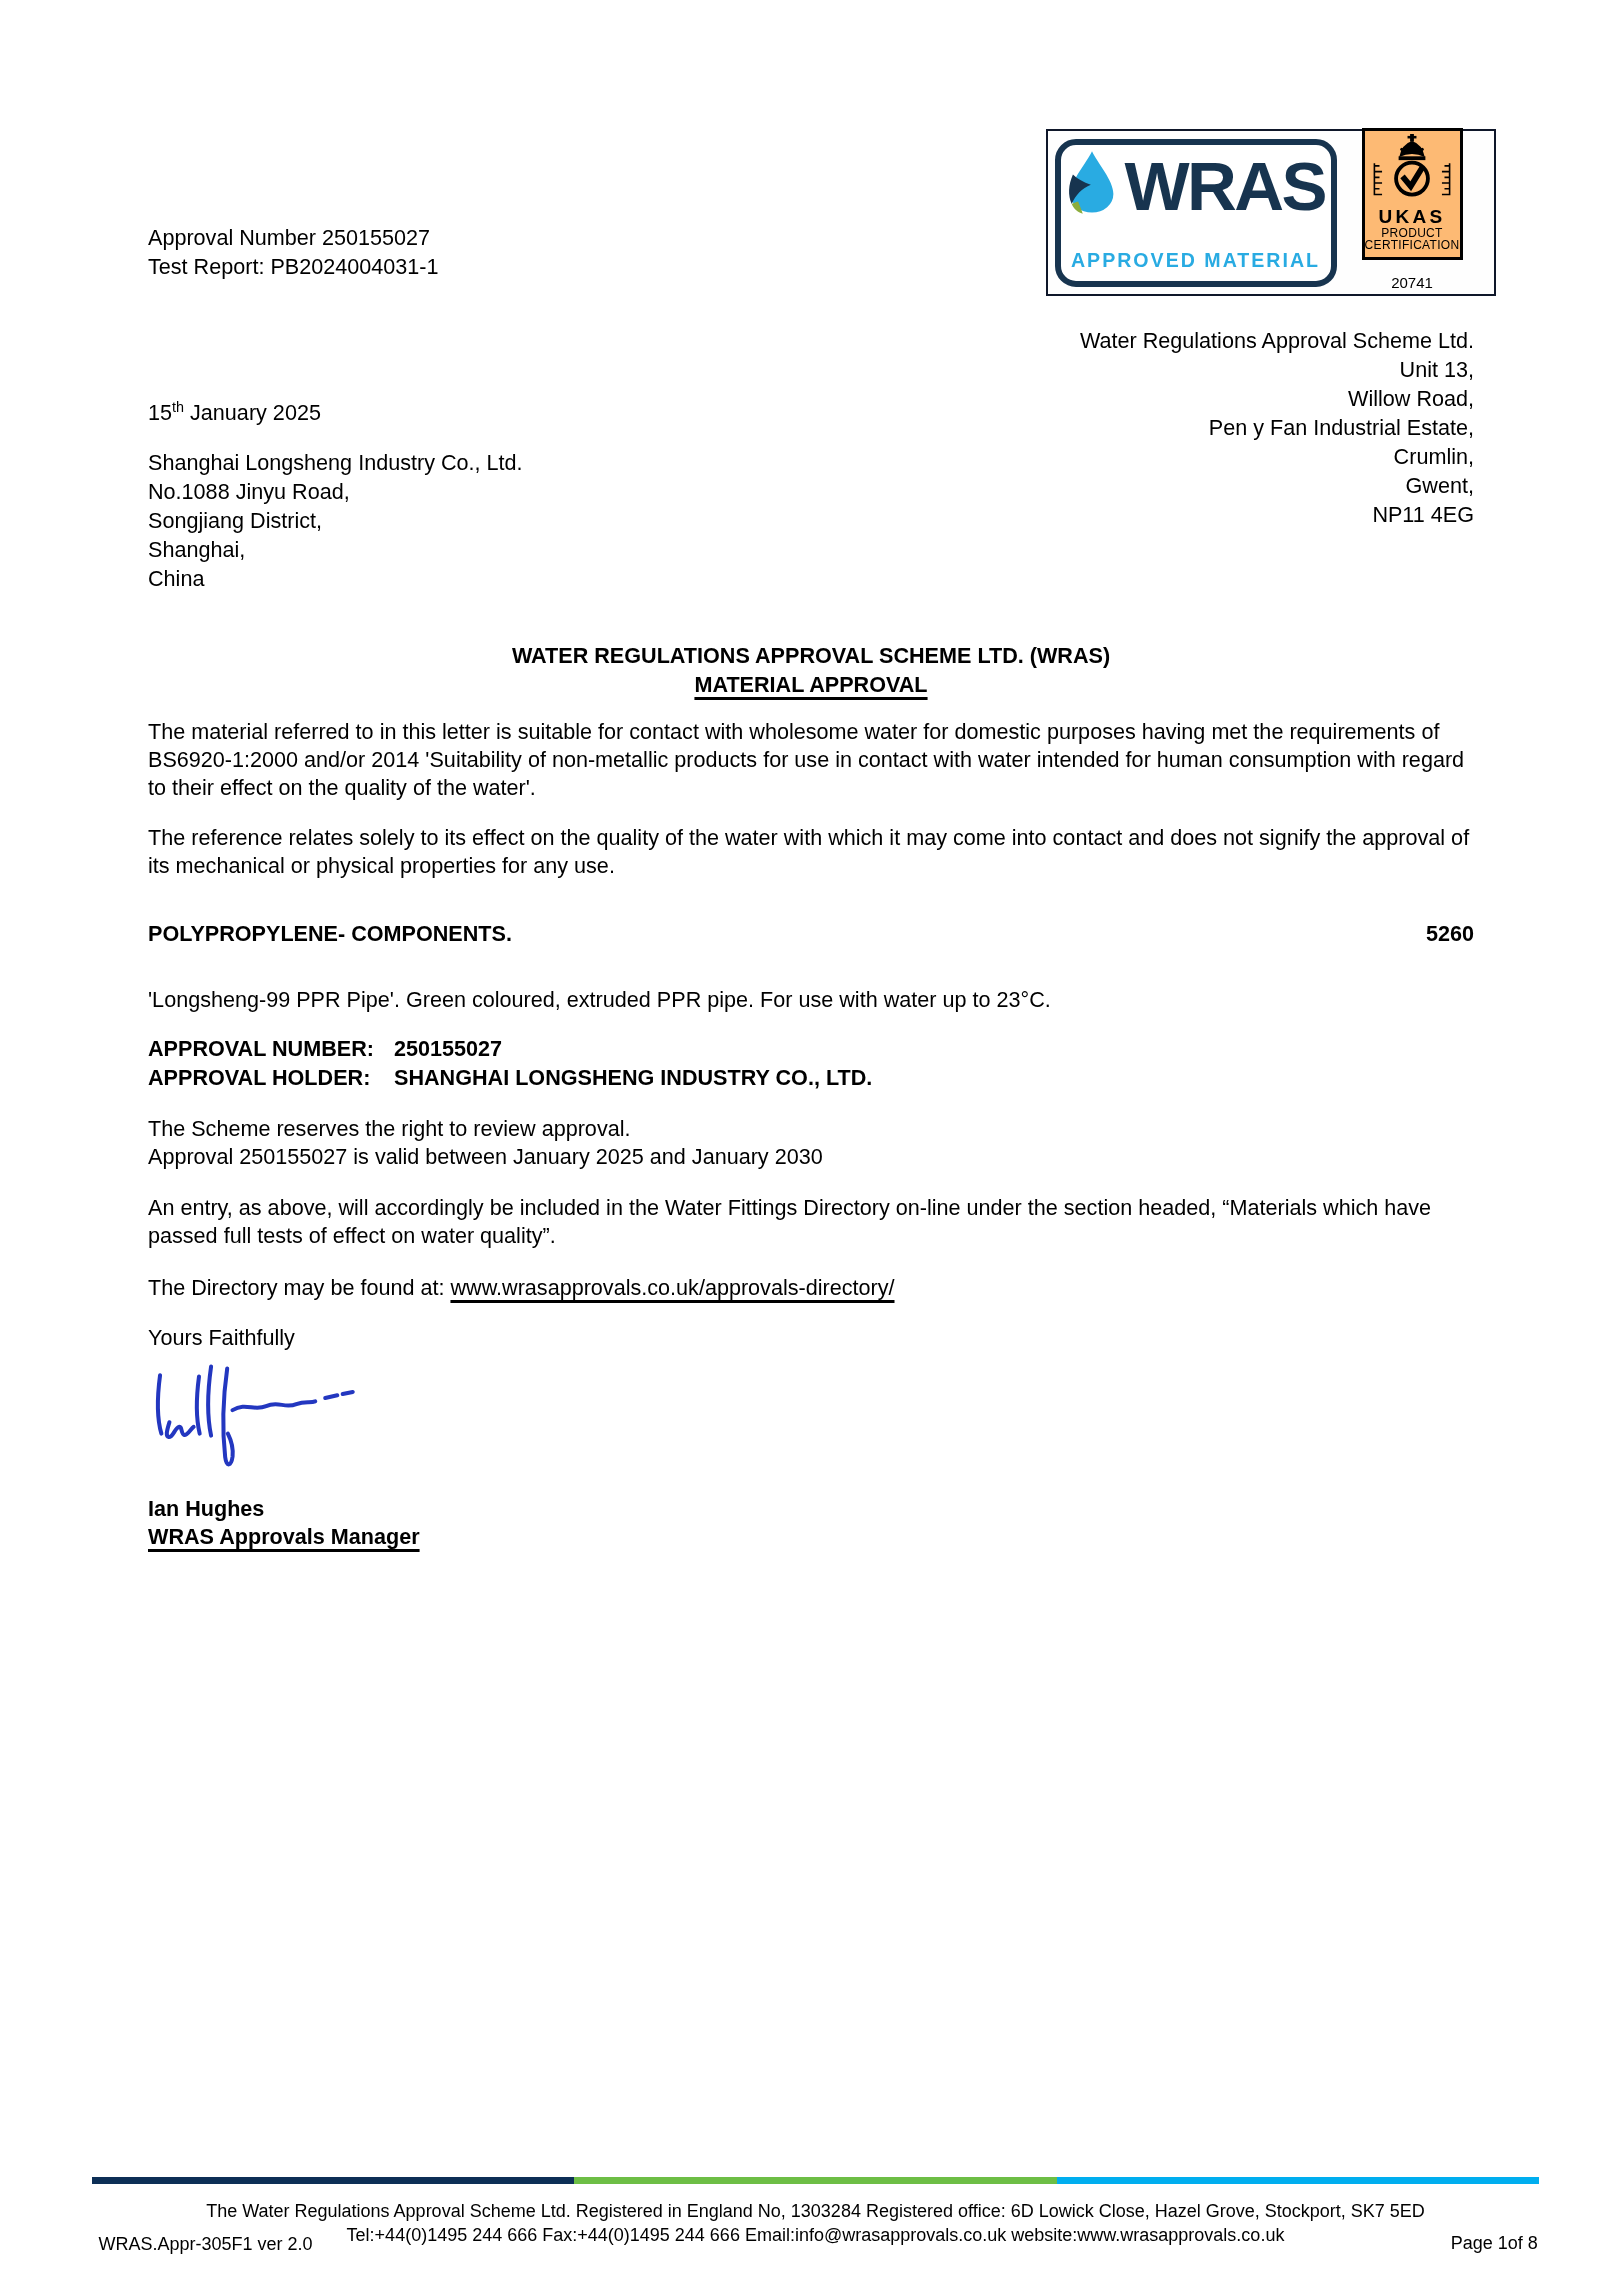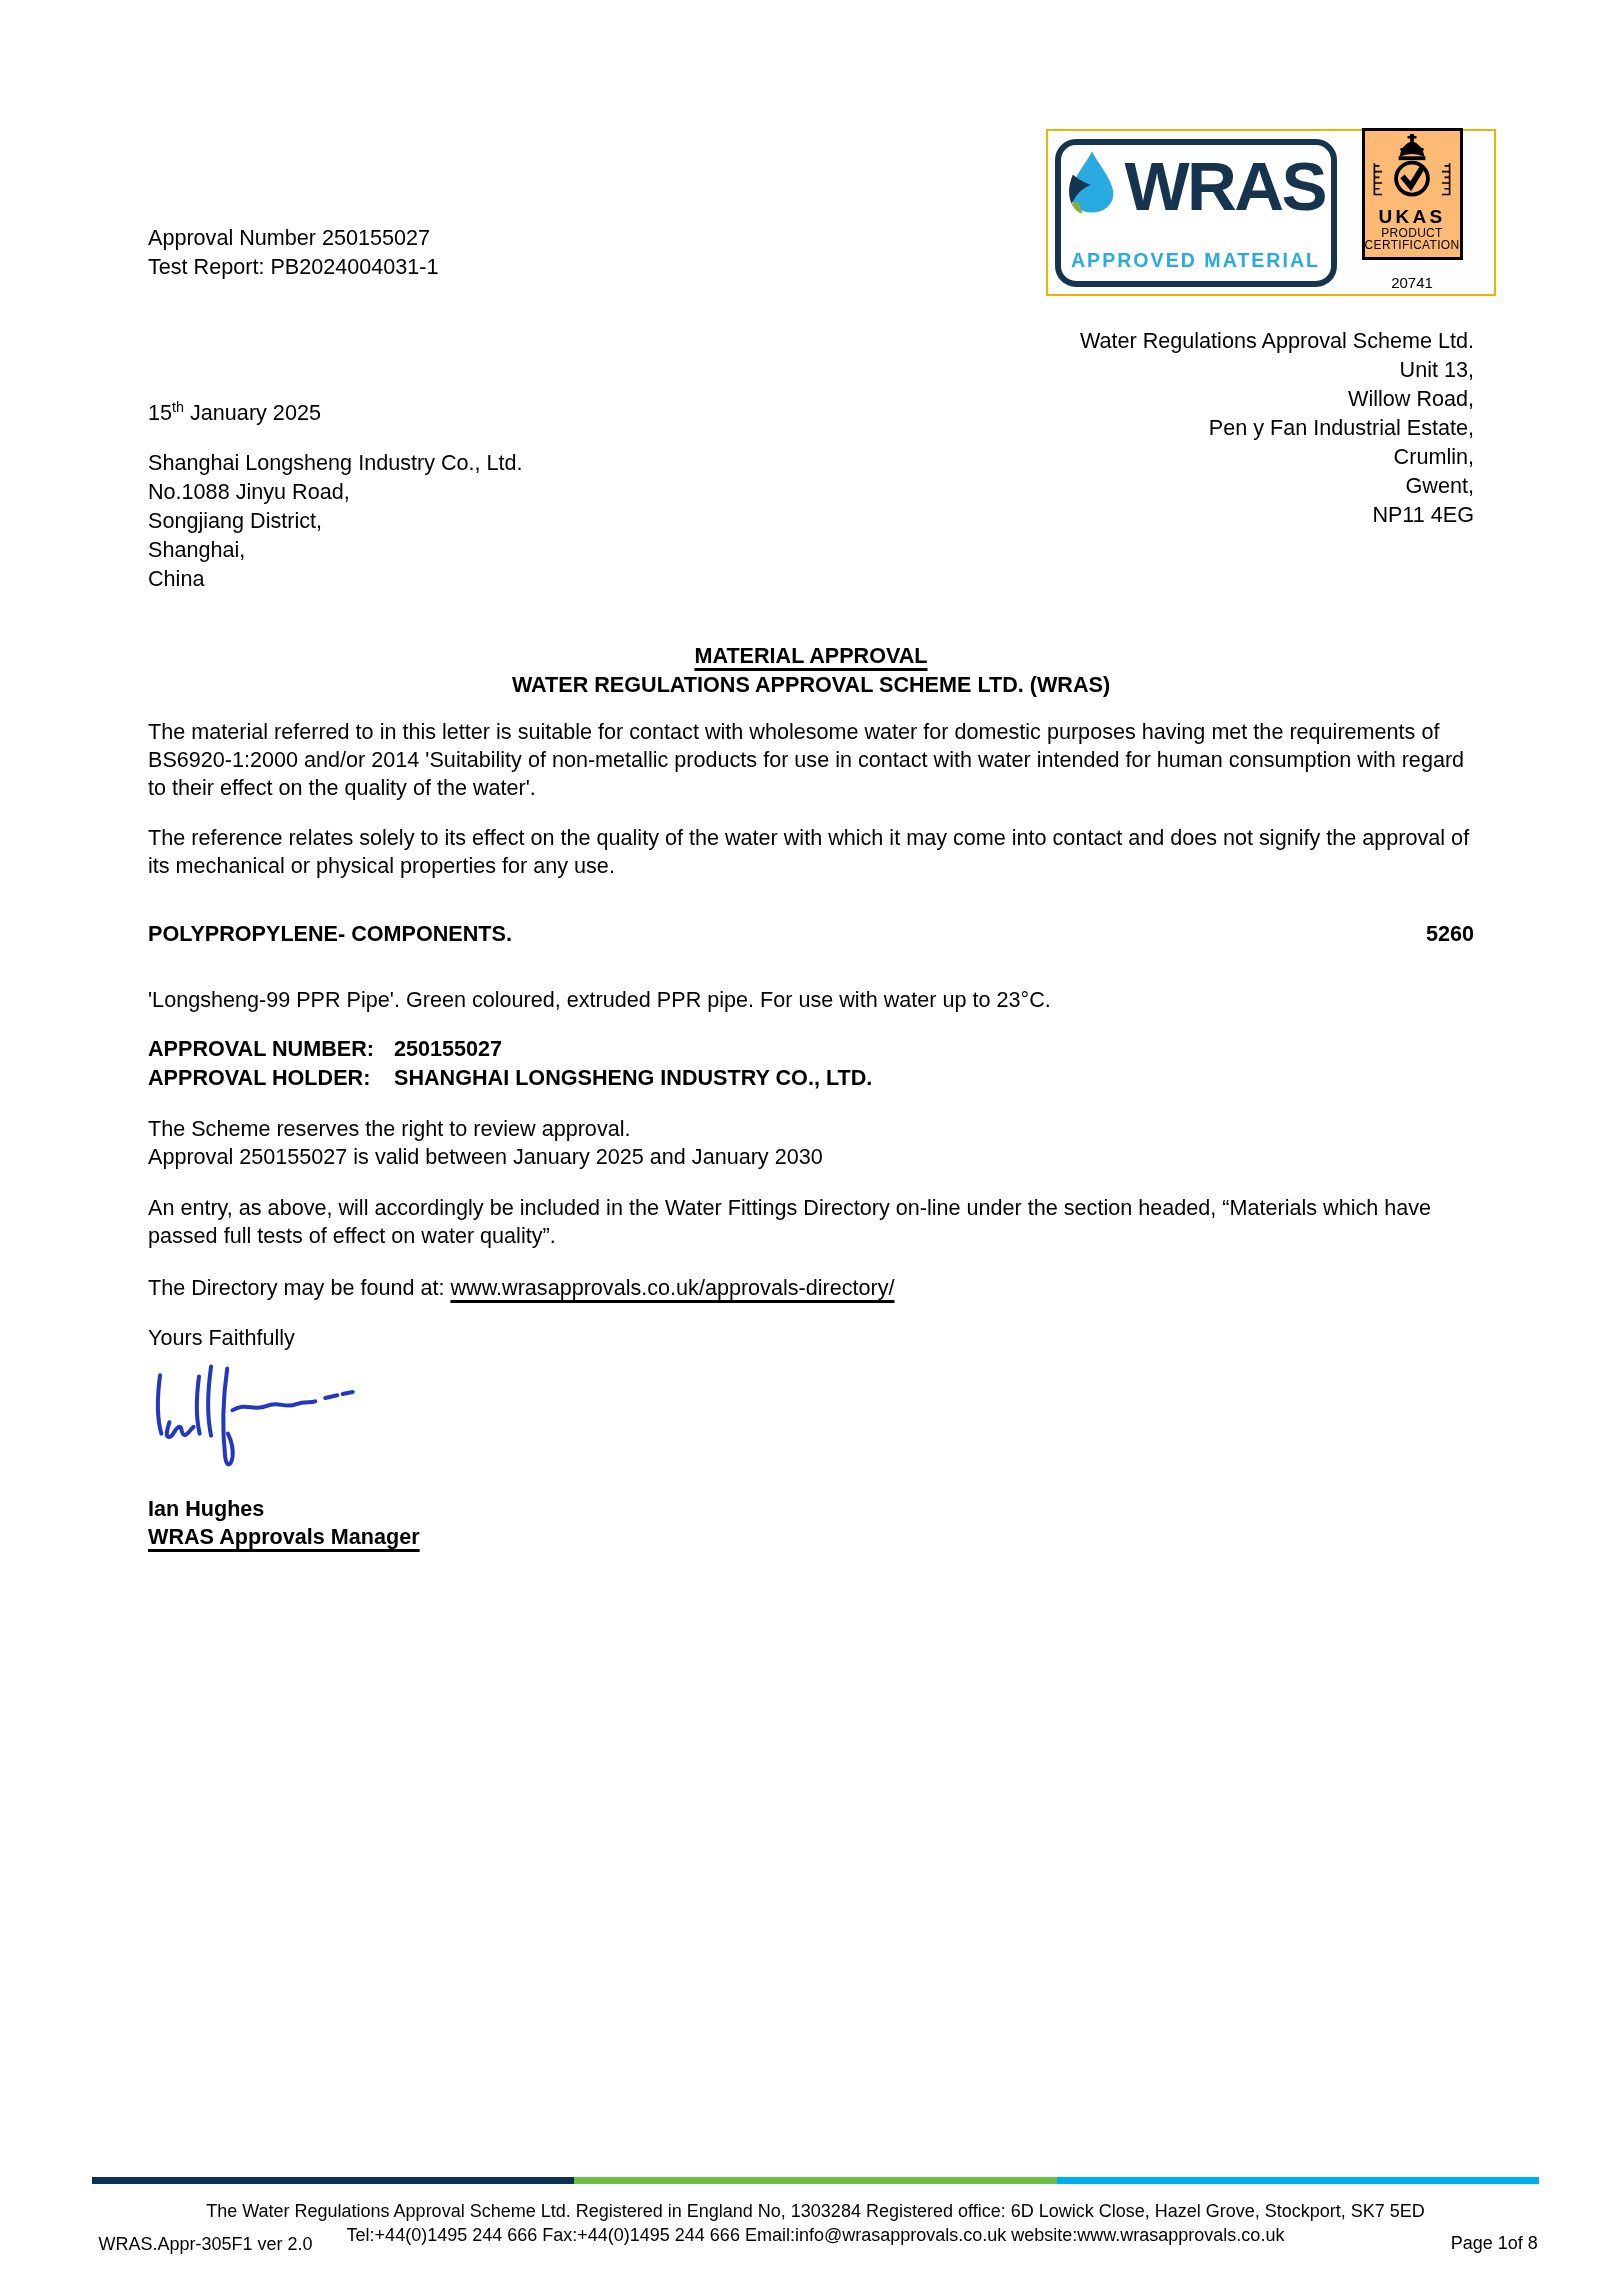--- a/index.html
+++ b/index.html
@@ -17,21 +17,21 @@
   .b{font-weight:bold;}
   .rt{text-align:right;}
   .ctr{text-align:center;}
 
   
   .ref{left:148px;top:223px;}
 
   
   .logo-wrap{
     left:1046px;top:129px;width:450px;height:167px;
-    border:2px solid #eab308;background:#fefefe;
+    border:2px solid #0f172a;background:#fefefe;
     box-sizing:border-box;display:flex;gap:0;align-items:center;
     padding:5.2px 6.5px;
   }
   .wras-box{
     width:282px;height:148px;border:6.5px solid #17344F;border-radius:21px;
     box-sizing:border-box;background:#fff;
     display:flex;flex-direction:column;align-items:center;justify-content:center;
   }
   .wras-top{display:flex;align-items:center;gap:6.5px;}
   .wras-word{font-size:69px;font-weight:bold;color:#17344F;letter-spacing:-2.6px;line-height:1;}
@@ -149,22 +149,22 @@
 
   <div class="abs recipient">
     <div>Shanghai Longsheng Industry Co., Ltd.</div>
     <div>No.1088 Jinyu Road,</div>
     <div>Songjiang District,</div>
     <div>Shanghai,</div>
     <div>China</div>
   </div>
 
   <div class="abs title ctr b">
+    <div>WATER REGULATIONS APPROVAL SCHEME LTD. (WRAS)</div>
     <div><span class="u3">MATERIAL APPROVAL</span></div>
-    <div>WATER REGULATIONS APPROVAL SCHEME LTD. (WRAS)</div>
   </div>
 
   <div class="abs para1">The material referred to in this letter is suitable for contact with wholesome water for domestic purposes having met the requirements of BS6920-1:2000 and/or 2014 'Suitability of non-metallic products for use in contact with water intended for human consumption with regard to their effect on the quality of the water'.</div>
   <div class="abs para2">The reference relates solely to its effect on the quality of the water with which it may come into contact and does not signify the approval of its mechanical or physical properties for any use.</div>
 
   <div class="abs matrow b">
     <span>POLYPROPYLENE- COMPONENTS.</span>
     <span>5260</span>
   </div>
 

